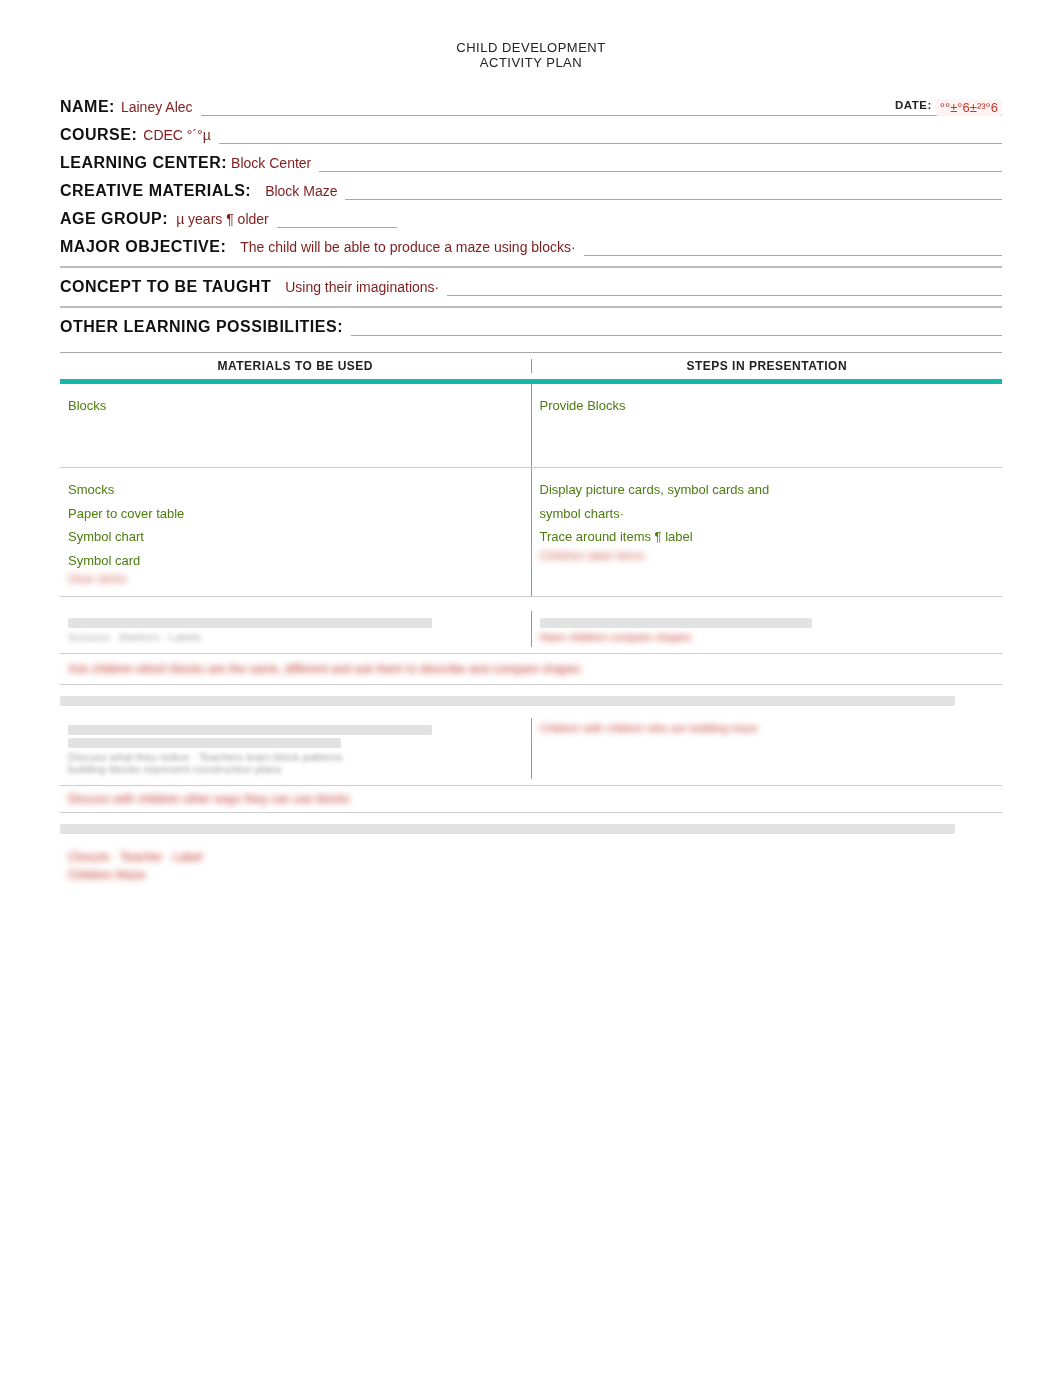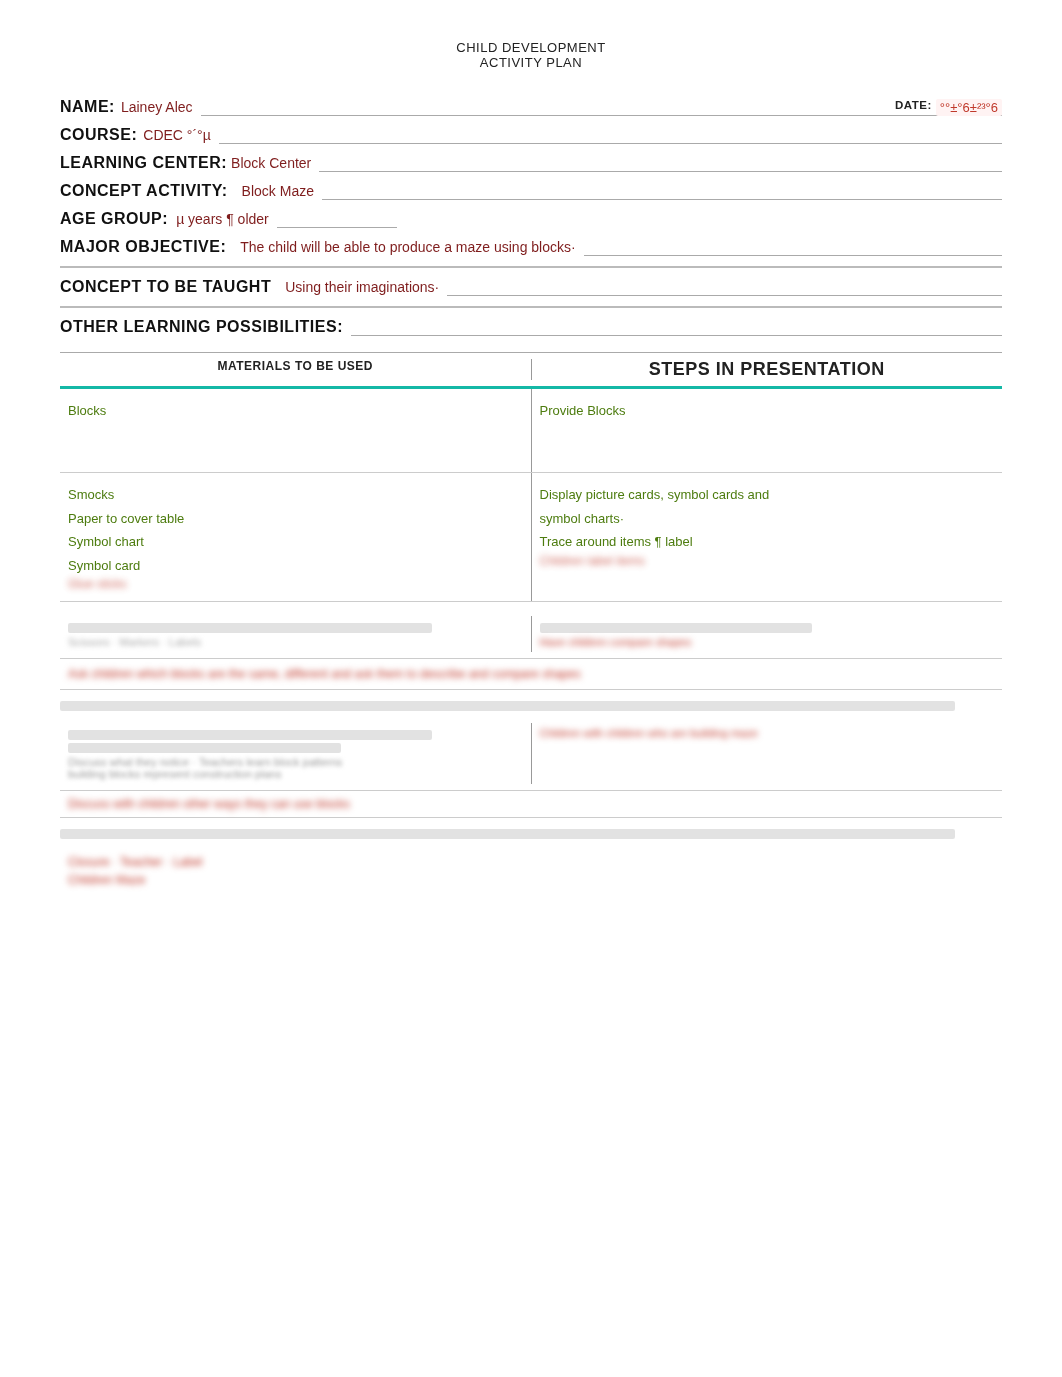--- a/index.html
+++ b/index.html
@@ -63,35 +63,35 @@
     }
     .separator-line {
       border: none;
       border-top: 2px solid #bbb;
       margin: 10px 0;
     }
     .two-col-header {
       display: flex;
       margin-top: 16px;
       border-top: 1px solid #aaa;
-      border-bottom: 3px solid #14b8a6;
+      border-bottom: 5px solid #14b8a6;
       padding: 6px 0;
     }
     .col-materials {
       flex: 1;
       text-align: center;
       font-size: 12px;
       font-weight: bold;
       letter-spacing: 0.5px;
       border-right: 1.5px solid #999;
     }
     .col-steps {
       flex: 1;
       text-align: center;
-      font-size: 18px;
+      font-size: 12px;
       font-weight: bold;
       letter-spacing: 0.5px;
     }
     .two-col-body {
       display: flex;
       border-bottom: 1px solid #ccc;
     }
     .materials-col {
       flex: 1;
       padding: 10px 8px;
@@ -156,21 +156,21 @@
   <div class="form-underline"></div>
 </div>
 
 <div class="form-row">
   <span class="form-label">LEARNING CENTER:</span>
   <span class="form-value" style="margin-left:4px;">Block Center</span>
   <div class="form-underline"></div>
 </div>
 
 <div class="form-row">
-  <span class="form-label">CONCEPT ACTIVITY:</span>
+  <span class="form-label">CREATIVE MATERIALS:</span>
   <span class="form-value" style="margin-left:14px;">Block Maze</span>
   <div class="form-underline"></div>
 </div>
 
 <div class="form-row">
   <span class="form-label">AGE GROUP:</span>
   <span class="form-value" style="margin-left:8px;">µ years ¶ older</span>
   <div class="form-underline" style="max-width:120px;"></div>
 </div>
 

